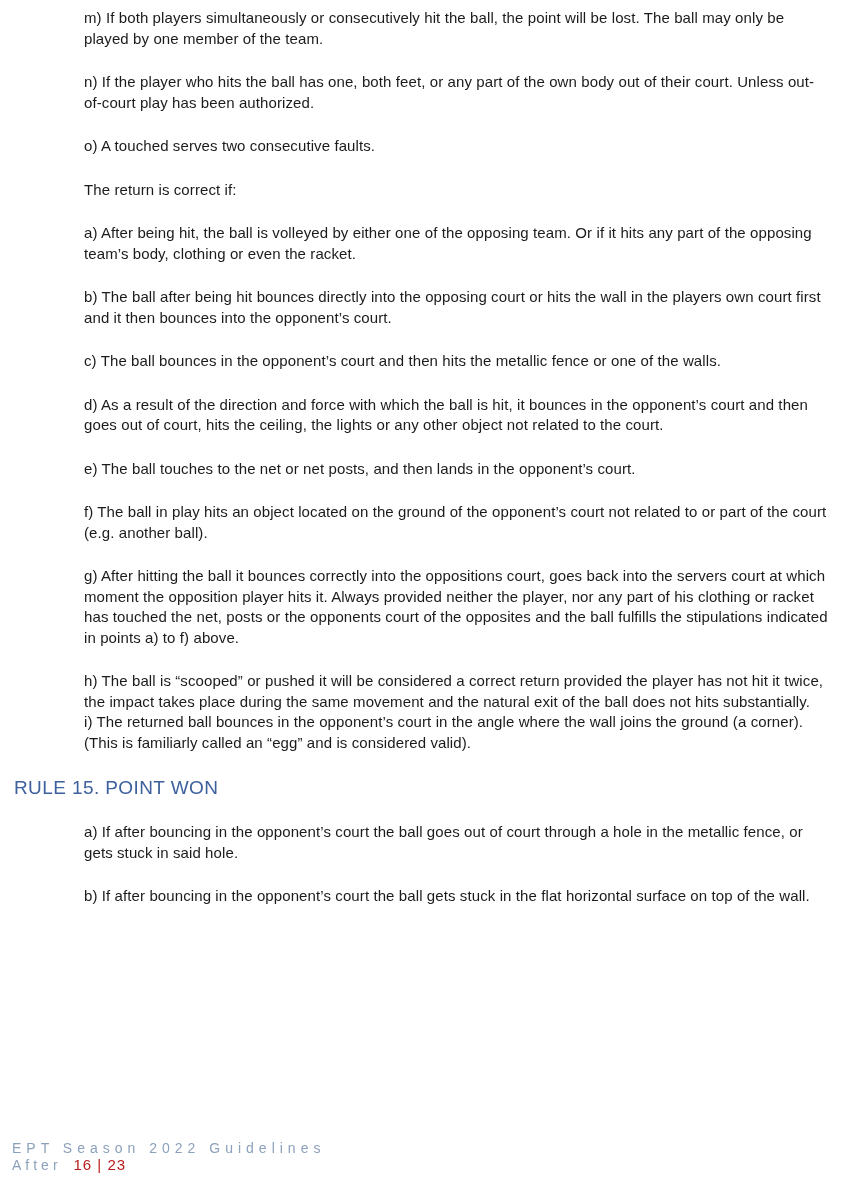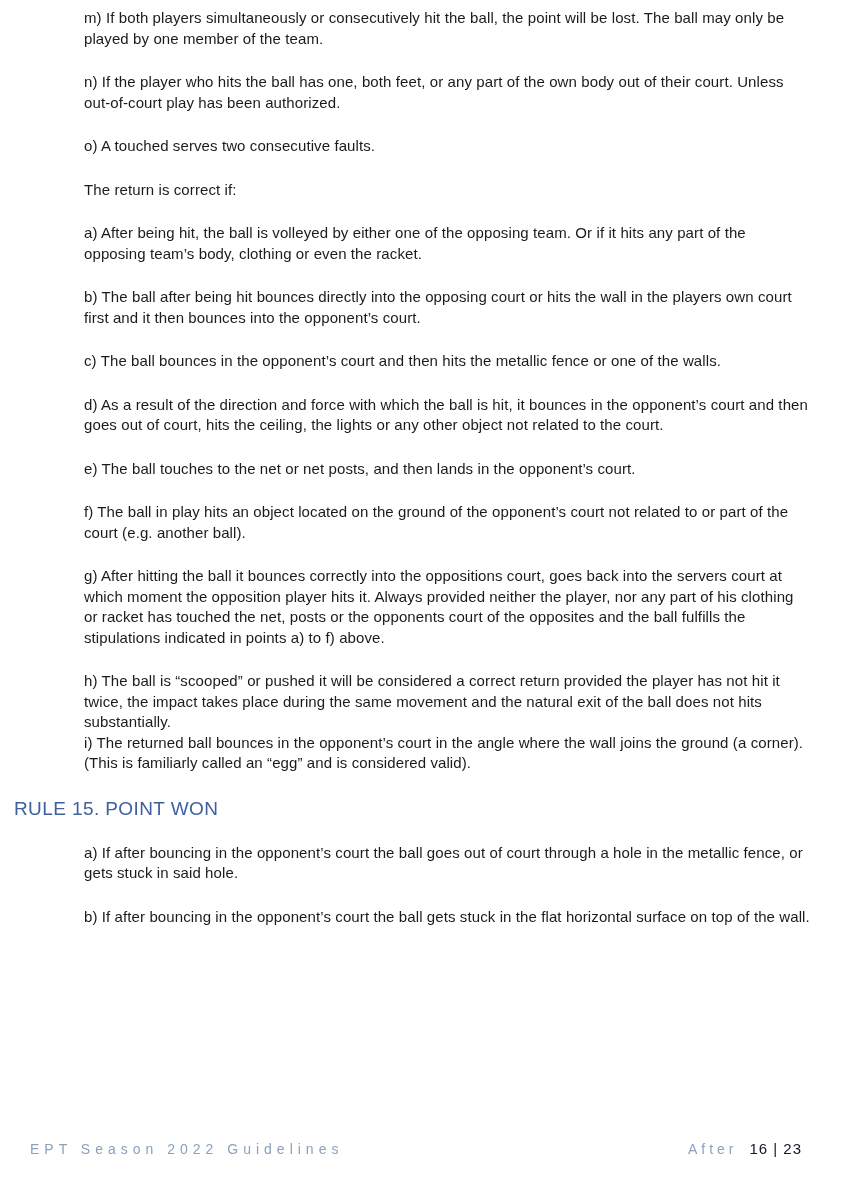--- a/index.html
+++ b/index.html
@@ -11,21 +11,21 @@
     position: relative;
     width: 854px;
     height: 1200px;
     background: #ffffff;
     font-family: "Liberation Sans", sans-serif;
     color: #1b1b1b;
     overflow: hidden;
     box-sizing: border-box;
   }
   .content {
-    padding: 8px 44px 0 84px;
+    padding: 8px 24px 0 84px;
     box-sizing: border-box;
   }
   .para {
     font-size: 15px;
     line-height: 20.5px;
     margin: 0 0 23px 0;
     color: #1b1b1b;
     letter-spacing: 0.1px;
   }
   .para.tight-bottom {
@@ -34,42 +34,43 @@
   .rule-heading {
     font-size: 19px;
     line-height: 24px;
     font-weight: 400;
     letter-spacing: 0.4px;
     color: #3e619e;
     margin: 20px 0 22px -70px;
   }
   .footer {
     position: absolute;
-    left: 30px;
+    left: 12px;
     right: 52px;
     top: 1140px;
     display: flex;
     justify-content: space-between;
     align-items: baseline;
+    flex-direction: column;
   }
   .footer-title {
     font-size: 14px;
     letter-spacing: 5px;
     color: #8ca1bc;
   }
   .footer-page {
     font-size: 14px;
     letter-spacing: 4px;
     color: #8ca1bc;
     white-space: nowrap;
   }
   .footer-page .page-number {
     font-size: 15px;
     letter-spacing: 1px;
-    color: #0f172a;
+    color: #b91c1c;
     margin-left: 4px;
   }
 </style>
 </head>
 <body>
 
 <div class="page">
   <div class="content">
 
     <p class="para">m) If both players simultaneously or consecutively hit the ball, the point will be lost. The ball may only be played by one member of the team.</p>

